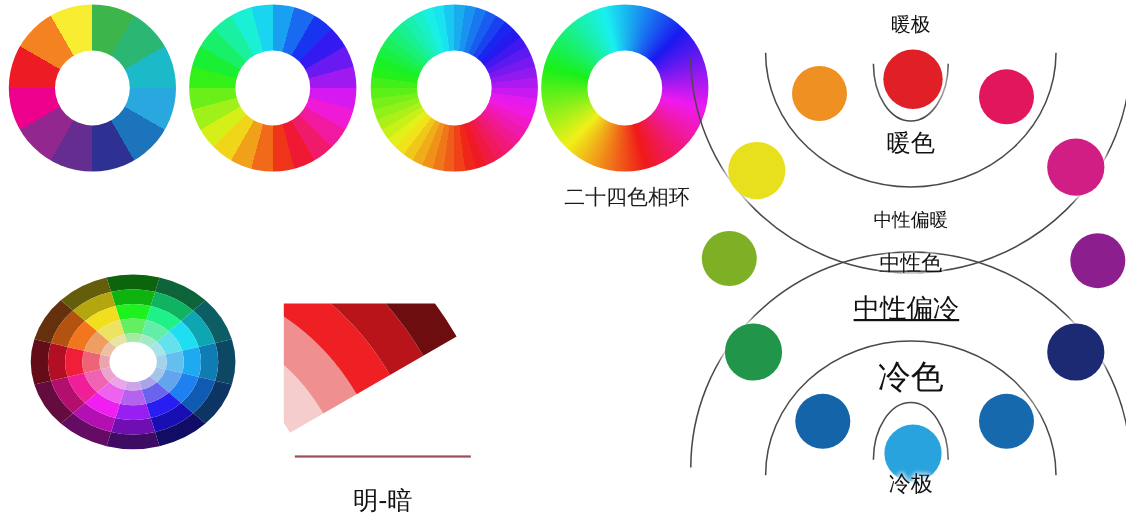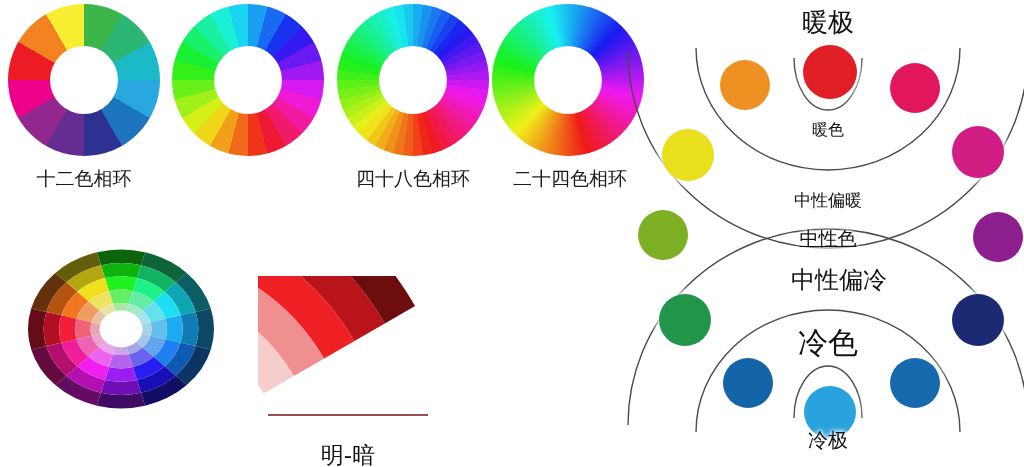--- a/index.html
+++ b/index.html
@@ -45,30 +45,28 @@
   }
 </style>
 </head>
 <body>
 
 <div id="canvas">
 
   <div class="wheel" id="w0" style="left: 8px; top: 4px; width: 152px; height: 152px; background: conic-gradient(rgb(60, 181, 74) 0deg, rgb(60, 181, 74) 30deg, rgb(43, 182, 115) 30deg, rgb(43, 182, 115) 60deg, rgb(28, 185, 201) 60deg, rgb(28, 185, 201) 90deg, rgb(41, 168, 224) 90deg, rgb(41, 168, 224) 120deg, rgb(28, 117, 188) 120deg, rgb(28, 117, 188) 150deg, rgb(46, 49, 146) 150deg, rgb(46, 49, 146) 180deg, rgb(102, 45, 145) 180deg, rgb(102, 45, 145) 210deg, rgb(146, 39, 143) 210deg, rgb(146, 39, 143) 240deg, rgb(236, 0, 140) 240deg, rgb(236, 0, 140) 270deg, rgb(237, 28, 36) 270deg, rgb(237, 28, 36) 300deg, rgb(245, 130, 32) 300deg, rgb(245, 130, 32) 330deg, rgb(249, 237, 50) 330deg, rgb(249, 237, 50) 360deg);">
     <div class="hub" style="width:68px;height:68px;"></div>
   </div>
-  <div class="wheel-label" style="left:8px;top:166px;width:152px;">十二色相环</div>
 
   <div class="wheel" id="w1" style="left: 172px; top: 4px; width: 152px; height: 152px; background: conic-gradient(rgb(25, 160, 240) 0deg, rgb(25, 160, 240) 15deg, rgb(25, 106, 240) 15deg, rgb(25, 106, 240) 30deg, rgb(25, 52, 240) 30deg, rgb(25, 52, 240) 45deg, rgb(52, 25, 240) 45deg, rgb(52, 25, 240) 60deg, rgb(106, 25, 240) 60deg, rgb(106, 25, 240) 75deg, rgb(160, 25, 240) 75deg, rgb(160, 25, 240) 90deg, rgb(213, 25, 240) 90deg, rgb(213, 25, 240) 105deg, rgb(240, 25, 213) 105deg, rgb(240, 25, 213) 120deg, rgb(240, 25, 160) 120deg, rgb(240, 25, 160) 135deg, rgb(240, 25, 106) 135deg, rgb(240, 25, 106) 150deg, rgb(240, 25, 52) 150deg, rgb(240, 25, 52) 165deg, rgb(240, 52, 25) 165deg, rgb(240, 52, 25) 180deg, rgb(240, 106, 25) 180deg, rgb(240, 106, 25) 195deg, rgb(240, 160, 25) 195deg, rgb(240, 160, 25) 210deg, rgb(240, 213, 25) 210deg, rgb(240, 213, 25) 225deg, rgb(213, 240, 25) 225deg, rgb(213, 240, 25) 240deg, rgb(160, 240, 25) 240deg, rgb(160, 240, 25) 255deg, rgb(106, 240, 25) 255deg, rgb(106, 240, 25) 270deg, rgb(52, 240, 25) 270deg, rgb(52, 240, 25) 285deg, rgb(25, 240, 52) 285deg, rgb(25, 240, 52) 300deg, rgb(25, 240, 106) 300deg, rgb(25, 240, 106) 315deg, rgb(25, 240, 160) 315deg, rgb(25, 240, 160) 330deg, rgb(25, 240, 213) 330deg, rgb(25, 240, 213) 345deg, rgb(25, 213, 240) 345deg, rgb(25, 213, 240) 360deg);">
     <div class="hub" style="width:68px;height:68px;"></div>
   </div>
 
   <div class="wheel" id="w2" style="left: 337px; top: 4px; width: 152px; height: 152px; background: conic-gradient(rgb(25, 173, 240) 0deg, rgb(25, 173, 240) 7.5deg, rgb(25, 146, 240) 7.5deg, rgb(25, 146, 240) 15deg, rgb(25, 119, 240) 15deg, rgb(25, 119, 240) 22.5deg, rgb(25, 92, 240) 22.5deg, rgb(25, 92, 240) 30deg, rgb(25, 65, 240) 30deg, rgb(25, 65, 240) 37.5deg, rgb(25, 38, 240) 37.5deg, rgb(25, 38, 240) 45deg, rgb(38, 25, 240) 45deg, rgb(38, 25, 240) 52.5deg, rgb(65, 25, 240) 52.5deg, rgb(65, 25, 240) 60deg, rgb(92, 25, 240) 60deg, rgb(92, 25, 240) 67.5deg, rgb(119, 25, 240) 67.5deg, rgb(119, 25, 240) 75deg, rgb(146, 25, 240) 75deg, rgb(146, 25, 240) 82.5deg, rgb(173, 25, 240) 82.5deg, rgb(173, 25, 240) 90deg, rgb(200, 25, 240) 90deg, rgb(200, 25, 240) 97.5deg, rgb(227, 25, 240) 97.5deg, rgb(227, 25, 240) 105deg, rgb(240, 25, 227) 105deg, rgb(240, 25, 227) 112.5deg, rgb(240, 25, 200) 112.5deg, rgb(240, 25, 200) 120deg, rgb(240, 25, 173) 120deg, rgb(240, 25, 173) 127.5deg, rgb(240, 25, 146) 127.5deg, rgb(240, 25, 146) 135deg, rgb(240, 25, 119) 135deg, rgb(240, 25, 119) 142.5deg, rgb(240, 25, 92) 142.5deg, rgb(240, 25, 92) 150deg, rgb(240, 25, 65) 150deg, rgb(240, 25, 65) 157.5deg, rgb(240, 25, 38) 157.5deg, rgb(240, 25, 38) 165deg, rgb(240, 38, 25) 165deg, rgb(240, 38, 25) 172.5deg, rgb(240, 65, 25) 172.5deg, rgb(240, 65, 25) 180deg, rgb(240, 92, 25) 180deg, rgb(240, 92, 25) 187.5deg, rgb(240, 119, 25) 187.5deg, rgb(240, 119, 25) 195deg, rgb(240, 146, 25) 195deg, rgb(240, 146, 25) 202.5deg, rgb(240, 173, 25) 202.5deg, rgb(240, 173, 25) 210deg, rgb(240, 200, 25) 210deg, rgb(240, 200, 25) 217.5deg, rgb(240, 227, 25) 217.5deg, rgb(240, 227, 25) 225deg, rgb(227, 240, 25) 225deg, rgb(227, 240, 25) 232.5deg, rgb(200, 240, 25) 232.5deg, rgb(200, 240, 25) 240deg, rgb(173, 240, 25) 240deg, rgb(173, 240, 25) 247.5deg, rgb(146, 240, 25) 247.5deg, rgb(146, 240, 25) 255deg, rgb(119, 240, 25) 255deg, rgb(119, 240, 25) 262.5deg, rgb(92, 240, 25) 262.5deg, rgb(92, 240, 25) 270deg, rgb(65, 240, 25) 270deg, rgb(65, 240, 25) 277.5deg, rgb(38, 240, 25) 277.5deg, rgb(38, 240, 25) 285deg, rgb(25, 240, 38) 285deg, rgb(25, 240, 38) 292.5deg, rgb(25, 240, 65) 292.5deg, rgb(25, 240, 65) 300deg, rgb(25, 240, 92) 300deg, rgb(25, 240, 92) 307.5deg, rgb(25, 240, 119) 307.5deg, rgb(25, 240, 119) 315deg, rgb(25, 240, 146) 315deg, rgb(25, 240, 146) 322.5deg, rgb(25, 240, 173) 322.5deg, rgb(25, 240, 173) 330deg, rgb(25, 240, 200) 330deg, rgb(25, 240, 200) 337.5deg, rgb(25, 240, 227) 337.5deg, rgb(25, 240, 227) 345deg, rgb(25, 227, 240) 345deg, rgb(25, 227, 240) 352.5deg, rgb(25, 200, 240) 352.5deg, rgb(25, 200, 240) 360deg);">
     <div class="hub" style="width:68px;height:68px;"></div>
   </div>
-  <div class="wheel-label" style="left:329px;top:166px;width:168px;">四十八色相环</div>
 
   <div class="wheel" id="w3" style="left: 492px; top: 4px; width: 152px; height: 152px; background: conic-gradient(rgb(25, 186, 240) 0deg, rgb(25, 179, 240) 2deg, rgb(25, 172, 240) 4deg, rgb(25, 165, 240) 6deg, rgb(25, 158, 240) 8deg, rgb(25, 151, 240) 10deg, rgb(25, 143, 240) 12deg, rgb(25, 136, 240) 14deg, rgb(25, 129, 240) 16deg, rgb(25, 122, 240) 18deg, rgb(25, 115, 240) 20deg, rgb(25, 107, 240) 22deg, rgb(25, 100, 240) 24deg, rgb(25, 93, 240) 26deg, rgb(25, 86, 240) 28deg, rgb(25, 79, 240) 30deg, rgb(25, 72, 240) 32deg, rgb(25, 64, 240) 34deg, rgb(25, 57, 240) 36deg, rgb(25, 50, 240) 38deg, rgb(25, 43, 240) 40deg, rgb(25, 36, 240) 42deg, rgb(25, 28, 240) 44deg, rgb(28, 25, 240) 46deg, rgb(36, 25, 240) 48deg, rgb(43, 25, 240) 50deg, rgb(50, 25, 240) 52deg, rgb(57, 25, 240) 54deg, rgb(64, 25, 240) 56deg, rgb(72, 25, 240) 58deg, rgb(79, 25, 240) 60deg, rgb(86, 25, 240) 62deg, rgb(93, 25, 240) 64deg, rgb(100, 25, 240) 66deg, rgb(107, 25, 240) 68deg, rgb(115, 25, 240) 70deg, rgb(122, 25, 240) 72deg, rgb(129, 25, 240) 74deg, rgb(136, 25, 240) 76deg, rgb(143, 25, 240) 78deg, rgb(151, 25, 240) 80deg, rgb(158, 25, 240) 82deg, rgb(165, 25, 240) 84deg, rgb(172, 25, 240) 86deg, rgb(179, 25, 240) 88deg, rgb(186, 25, 240) 90deg, rgb(194, 25, 240) 92deg, rgb(201, 25, 240) 94deg, rgb(208, 25, 240) 96deg, rgb(215, 25, 240) 98deg, rgb(222, 25, 240) 100deg, rgb(230, 25, 240) 102deg, rgb(237, 25, 240) 104deg, rgb(240, 25, 237) 106deg, rgb(240, 25, 230) 108deg, rgb(240, 25, 222) 110deg, rgb(240, 25, 215) 112deg, rgb(240, 25, 208) 114deg, rgb(240, 25, 201) 116deg, rgb(240, 25, 194) 118deg, rgb(240, 25, 186) 120deg, rgb(240, 25, 179) 122deg, rgb(240, 25, 172) 124deg, rgb(240, 25, 165) 126deg, rgb(240, 25, 158) 128deg, rgb(240, 25, 151) 130deg, rgb(240, 25, 143) 132deg, rgb(240, 25, 136) 134deg, rgb(240, 25, 129) 136deg, rgb(240, 25, 122) 138deg, rgb(240, 25, 115) 140deg, rgb(240, 25, 107) 142deg, rgb(240, 25, 100) 144deg, rgb(240, 25, 93) 146deg, rgb(240, 25, 86) 148deg, rgb(240, 25, 79) 150deg, rgb(240, 25, 72) 152deg, rgb(240, 25, 64) 154deg, rgb(240, 25, 57) 156deg, rgb(240, 25, 50) 158deg, rgb(240, 25, 43) 160deg, rgb(240, 25, 36) 162deg, rgb(240, 25, 28) 164deg, rgb(240, 28, 25) 166deg, rgb(240, 36, 25) 168deg, rgb(240, 43, 25) 170deg, rgb(240, 50, 25) 172deg, rgb(240, 57, 25) 174deg, rgb(240, 64, 25) 176deg, rgb(240, 72, 25) 178deg, rgb(240, 79, 25) 180deg, rgb(240, 86, 25) 182deg, rgb(240, 93, 25) 184deg, rgb(240, 100, 25) 186deg, rgb(240, 107, 25) 188deg, rgb(240, 115, 25) 190deg, rgb(240, 122, 25) 192deg, rgb(240, 129, 25) 194deg, rgb(240, 136, 25) 196deg, rgb(240, 143, 25) 198deg, rgb(240, 151, 25) 200deg, rgb(240, 158, 25) 202deg, rgb(240, 165, 25) 204deg, rgb(240, 172, 25) 206deg, rgb(240, 179, 25) 208deg, rgb(240, 186, 25) 210deg, rgb(240, 194, 25) 212deg, rgb(240, 201, 25) 214deg, rgb(240, 208, 25) 216deg, rgb(240, 215, 25) 218deg, rgb(240, 222, 25) 220deg, rgb(240, 230, 25) 222deg, rgb(240, 237, 25) 224deg, rgb(237, 240, 25) 226deg, rgb(230, 240, 25) 228deg, rgb(222, 240, 25) 230deg, rgb(215, 240, 25) 232deg, rgb(208, 240, 25) 234deg, rgb(201, 240, 25) 236deg, rgb(194, 240, 25) 238deg, rgb(186, 240, 25) 240deg, rgb(179, 240, 25) 242deg, rgb(172, 240, 25) 244deg, rgb(165, 240, 25) 246deg, rgb(158, 240, 25) 248deg, rgb(151, 240, 25) 250deg, rgb(143, 240, 25) 252deg, rgb(136, 240, 25) 254deg, rgb(129, 240, 25) 256deg, rgb(122, 240, 25) 258deg, rgb(115, 240, 25) 260deg, rgb(107, 240, 25) 262deg, rgb(100, 240, 25) 264deg, rgb(93, 240, 25) 266deg, rgb(86, 240, 25) 268deg, rgb(79, 240, 25) 270deg, rgb(72, 240, 25) 272deg, rgb(64, 240, 25) 274deg, rgb(57, 240, 25) 276deg, rgb(50, 240, 25) 278deg, rgb(43, 240, 25) 280deg, rgb(36, 240, 25) 282deg, rgb(28, 240, 25) 284deg, rgb(25, 240, 28) 286deg, rgb(25, 240, 36) 288deg, rgb(25, 240, 43) 290deg, rgb(25, 240, 50) 292deg, rgb(25, 240, 57) 294deg, rgb(25, 240, 64) 296deg, rgb(25, 240, 72) 298deg, rgb(25, 240, 79) 300deg, rgb(25, 240, 86) 302deg, rgb(25, 240, 93) 304deg, rgb(25, 240, 100) 306deg, rgb(25, 240, 107) 308deg, rgb(25, 240, 115) 310deg, rgb(25, 240, 122) 312deg, rgb(25, 240, 129) 314deg, rgb(25, 240, 136) 316deg, rgb(25, 240, 143) 318deg, rgb(25, 240, 151) 320deg, rgb(25, 240, 158) 322deg, rgb(25, 240, 165) 324deg, rgb(25, 240, 172) 326deg, rgb(25, 240, 179) 328deg, rgb(25, 240, 186) 330deg, rgb(25, 240, 194) 332deg, rgb(25, 240, 201) 334deg, rgb(25, 240, 208) 336deg, rgb(25, 240, 215) 338deg, rgb(25, 240, 222) 340deg, rgb(25, 240, 230) 342deg, rgb(25, 240, 237) 344deg, rgb(25, 237, 240) 346deg, rgb(25, 230, 240) 348deg, rgb(25, 222, 240) 350deg, rgb(25, 215, 240) 352deg, rgb(25, 208, 240) 354deg, rgb(25, 201, 240) 356deg, rgb(25, 194, 240) 358deg, rgb(25, 186, 240) 360deg);">
     <div class="hub" style="width:68px;height:68px;"></div>
   </div>
   <div class="wheel-label" style="left:486px;top:166px;width:168px;">二十四色相环</div>
 
   <div class="valuewheel" id="vw" style="left:12px;top:236px;width:218px;height:186px;">
   <svg width="218" height="186" viewBox="0 0 218 186">
         <path d="M84.92982880546556,16.355114939686686 A93,79.34862385321101 0 0 1 133.07017119453442,16.355114939686686 L129.02638243385263,29.231455629819315 A77.376,66.01805504587156 0 0 0 88.97361756614734,29.231455629819315 Z" fill="hsl(120,78%,22%)"></path>
         <path d="M88.97361756614734,29.231455629819315 A77.376,66.01805504587156 0 0 1 129.02638243385263,29.231455629819315 L124.98259367317087,42.10779631995196 A61.752,52.68748623853211 0 0 0 93.01740632682913,42.10779631995196 Z" fill="hsl(120,85%,38%)"></path>
@@ -164,23 +162,23 @@
         <div class="dot" title="magenta" style="left: 358px; top: 152px; width: 52px; height: 52px; background: rgb(208, 30, 132); box-shadow: rgba(255, 255, 255, 0.95) 0px 0px 7px 3px;"></div>
         <div class="dot" title="yellow-green" style="left: 43px; top: 235px; width: 50px; height: 50px; background: rgb(125, 176, 36); box-shadow: rgba(255, 255, 255, 0.95) 0px 0px 7px 3px;"></div>
         <div class="dot" title="purple" style="left: 378px; top: 237px; width: 50px; height: 50px; background: rgb(141, 30, 141); box-shadow: rgba(255, 255, 255, 0.95) 0px 0px 7px 3px;"></div>
         <div class="dot" title="green" style="left: 65px; top: 320px; width: 52px; height: 52px; background: rgb(33, 149, 74); box-shadow: rgba(255, 255, 255, 0.95) 0px 0px 7px 3px;"></div>
         <div class="dot" title="navy" style="left: 358px; top: 320px; width: 52px; height: 52px; background: rgb(27, 42, 114); box-shadow: rgba(255, 255, 255, 0.95) 0px 0px 7px 3px;"></div>
         <div class="dot" title="blue-left" style="left: 128px; top: 383px; width: 50px; height: 50px; background: rgb(19, 100, 168); box-shadow: rgba(255, 255, 255, 0.95) 0px 0px 7px 3px;"></div>
         <div class="dot" title="blue-right" style="left: 295px; top: 383px; width: 50px; height: 50px; background: rgb(22, 105, 173); box-shadow: rgba(255, 255, 255, 0.95) 0px 0px 7px 3px;"></div>
         <div class="dot" title="cyan-blue" style="left: 210px; top: 412px; width: 52px; height: 52px; background: rgb(40, 163, 221); box-shadow: rgba(255, 255, 255, 0.95) 0px 0px 7px 3px;"></div>
       </div>
     <div id="tlabels-layer">
-        <div class="tlabel" style="left: 208px; top: 22px; font-size: 26px; text-shadow: rgb(255, 255, 255) 0px 0px 4px, rgb(255, 255, 255) 0px 0px 4px, rgb(255, 255, 255) 0px 0px 6px;">暖极</div>
-        <div class="tlabel" style="left: 208px; top: 130px; font-size: 16px; text-shadow: rgb(255, 255, 255) 0px 0px 4px, rgb(255, 255, 255) 0px 0px 4px, rgb(255, 255, 255) 0px 0px 6px;">暖色</div>
+        <div class="tlabel" style="left: 208px; top: 22px; font-size: 18px; text-shadow: rgb(255, 255, 255) 0px 0px 4px, rgb(255, 255, 255) 0px 0px 4px, rgb(255, 255, 255) 0px 0px 6px;">暖极</div>
+        <div class="tlabel" style="left: 208px; top: 130px; font-size: 22px; text-shadow: rgb(255, 255, 255) 0px 0px 4px, rgb(255, 255, 255) 0px 0px 4px, rgb(255, 255, 255) 0px 0px 6px;">暖色</div>
         <div class="tlabel" style="left: 208px; top: 200px; font-size: 17px; text-shadow: rgb(255, 255, 255) 0px 0px 4px, rgb(255, 255, 255) 0px 0px 4px, rgb(255, 255, 255) 0px 0px 6px;">中性偏暖</div>
         <div class="tlabel" style="left: 208px; top: 239px; font-size: 19px; text-shadow: rgb(255, 255, 255) 0px 0px 4px, rgb(255, 255, 255) 0px 0px 4px, rgb(255, 255, 255) 0px 0px 6px; text-decoration: underline;">中性色</div>
-        <div class="tlabel" style="left: 219px; top: 280px; font-size: 24px; text-shadow: rgb(255, 255, 255) 0px 0px 4px, rgb(255, 255, 255) 0px 0px 4px, rgb(255, 255, 255) 0px 0px 6px;">中性偏冷</div>
+        <div class="tlabel" style="left: 204px; top: 280px; font-size: 24px; text-shadow: rgb(255, 255, 255) 0px 0px 4px, rgb(255, 255, 255) 0px 0px 4px, rgb(255, 255, 255) 0px 0px 6px; text-decoration: underline;">中性偏冷</div>
         <div class="tlabel" style="left: 208px; top: 343px; font-size: 30px; text-shadow: rgb(255, 255, 255) 0px 0px 4px, rgb(255, 255, 255) 0px 0px 4px, rgb(255, 255, 255) 0px 0px 6px; font-family: Liberation Serif, serif;">冷色</div>
         <div class="tlabel" style="left: 208px; top: 440px; font-size: 20px; text-shadow: rgb(255, 255, 255) 0px 0px 4px, rgb(255, 255, 255) 0px 0px 4px, rgb(255, 255, 255) 0px 0px 6px;">冷极</div>
       </div>
   </div>
 
 </div>
 
 </body></html>

